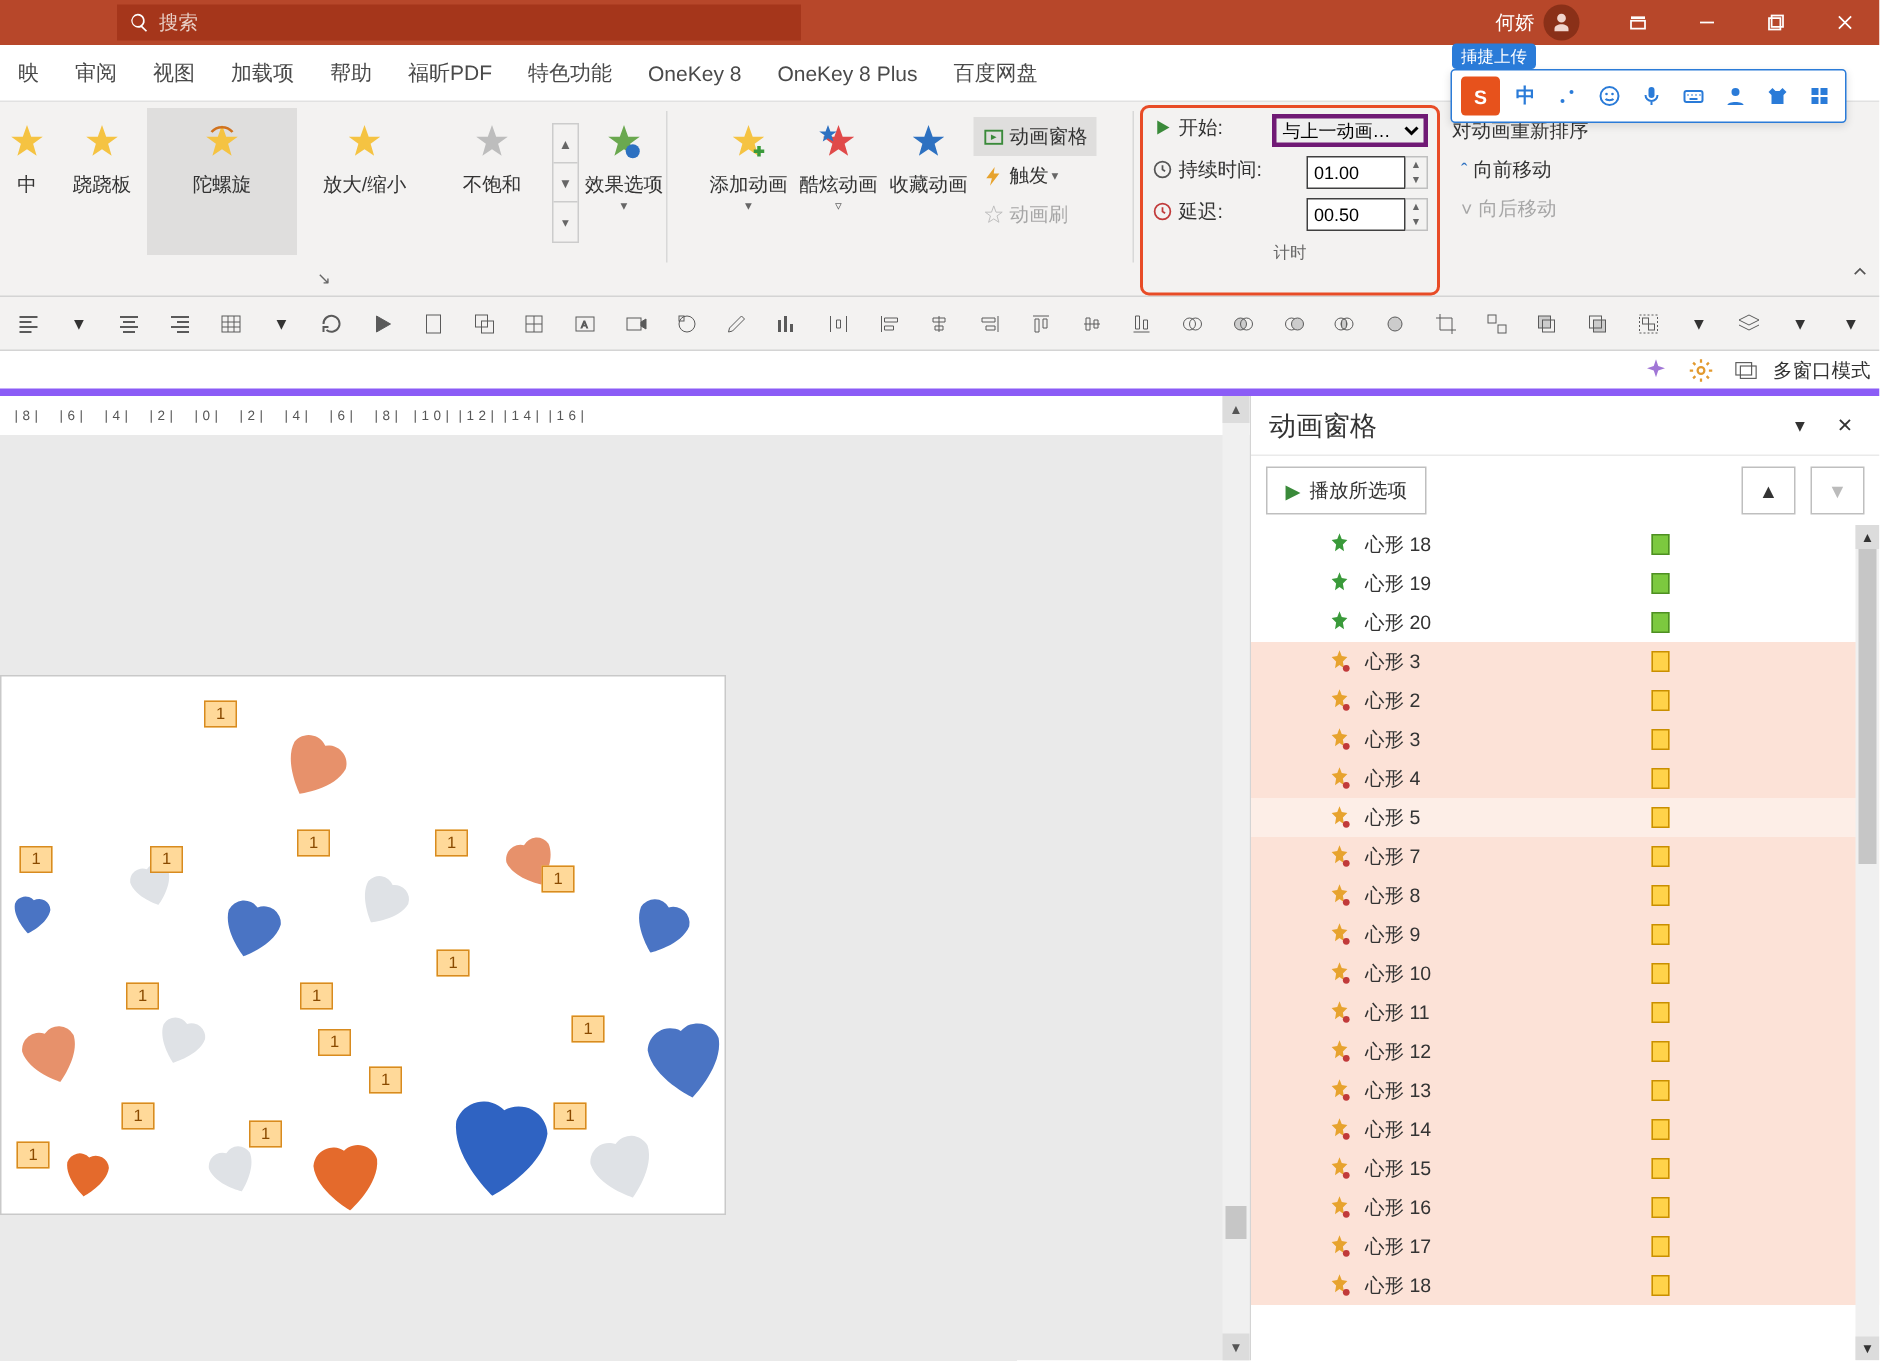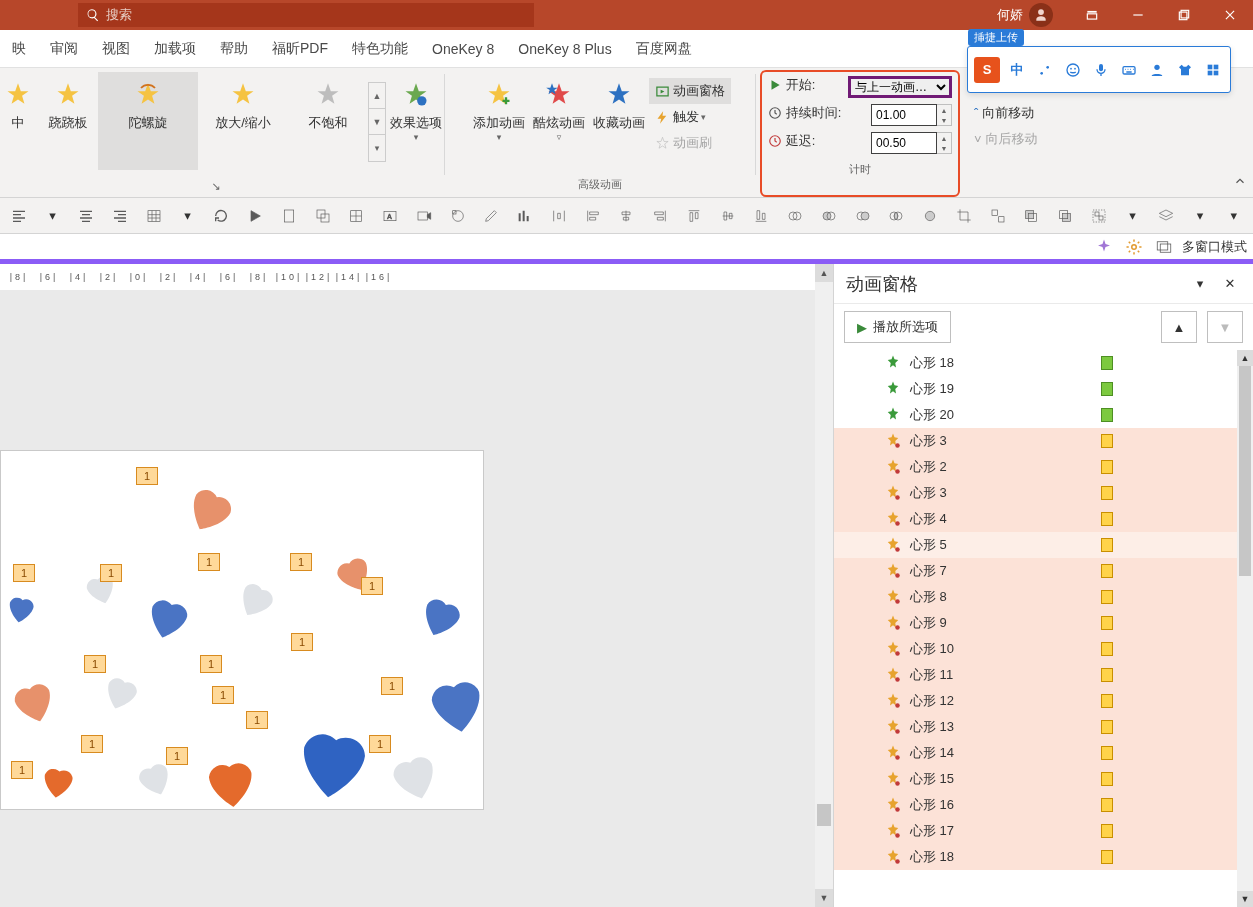--- a/index.html
+++ b/index.html
@@ -84,21 +84,21 @@
 .arow .bar { position:absolute; right:140px; width:12px; height:14px; border:1px solid; }
 .arow.green .bar { background:#7cc93f; border-color:#4e8f23; }
 .arow.yellow .bar { background:#ffd34a; border-color:#c98f00; }
 .arow.sel-hl { background:#fce2d7; }
 .arow.sel-cur { background:#fdeee7; }
 .alist-scroll { position:absolute; right:0; top:0; bottom:0; width:16px; background:#f0f0f0; }
 .alist-scroll .btn { height:16px; background:#dcdcdc; font-size:9px; display:flex; align-items:center; justify-content:center; }
 .alist-scroll .thumb { position:absolute; left:2px; right:2px; top:16px; height:210px; background:#c6c6c6; }
 
 
-.imebar { position:absolute; top:46px; right:22px; height:47px; background:#fff; border:1px solid #2a7bd8; border-radius:3px; display:flex; align-items:center; padding:16px 6px; gap:6px; box-shadow:0 2px 6px rgba(0,0,0,.12); }
+.imebar { position:absolute; top:46px; right:22px; height:36px; background:#fff; border:1px solid #2a7bd8; border-radius:3px; display:flex; align-items:center; padding:16px 6px; gap:6px; box-shadow:0 2px 6px rgba(0,0,0,.12); }
 .imebar .ime-logo { width:26px; height:26px; background:#e7521c; border-radius:3px; display:flex; align-items:center; justify-content:center; color:#fff; font-weight:700; }
 .imebar .tip { position:absolute; top:-18px; left:0; background:#2a7bd8; color:#fff; font-size:11px; padding:1px 6px; border-radius:3px; }
 .imebar .imeic { width:22px; height:22px; display:flex; align-items:center; justify-content:center; }
 .imebar .imeic svg { fill:#2a7bd8; }
 
 
 .star { width:28px; height:28px; }
 </style>
 </head>
 <body>
@@ -264,21 +264,20 @@
           <span style="font-size:9px;color:#666;margin-left:2px">▾</span>
         </div>
         <div class="smallbtn dis">
           <svg width="15" height="15" viewBox="0 0 24 24">
               <path fill="none" stroke="#bbb" d="M12 2l2.4 6.7H21l-5.5 4 2 6.8L12 15.9l-5.5 3.6 2-6.8L3 8.7h6.6z"></path>
             </svg>
           <span>动画刷</span>
         </div>
       </div>
     </div>
-    <div class="grp-label">高级动画</div>
   </div>
   <div class="sep"></div>
   <div class="timing">
     <div class="timing-row">
       <span class="lbl"><svg width="14" height="14" viewBox="0 0 24 24">
             <path fill="#3a8a3a" d="M6 4l14 8-14 8z"></path>
           </svg>&nbsp;<span>开始:</span></span>
       <select><option>与上一动画…</option></select>
     </div>
     <div class="timing-row">

